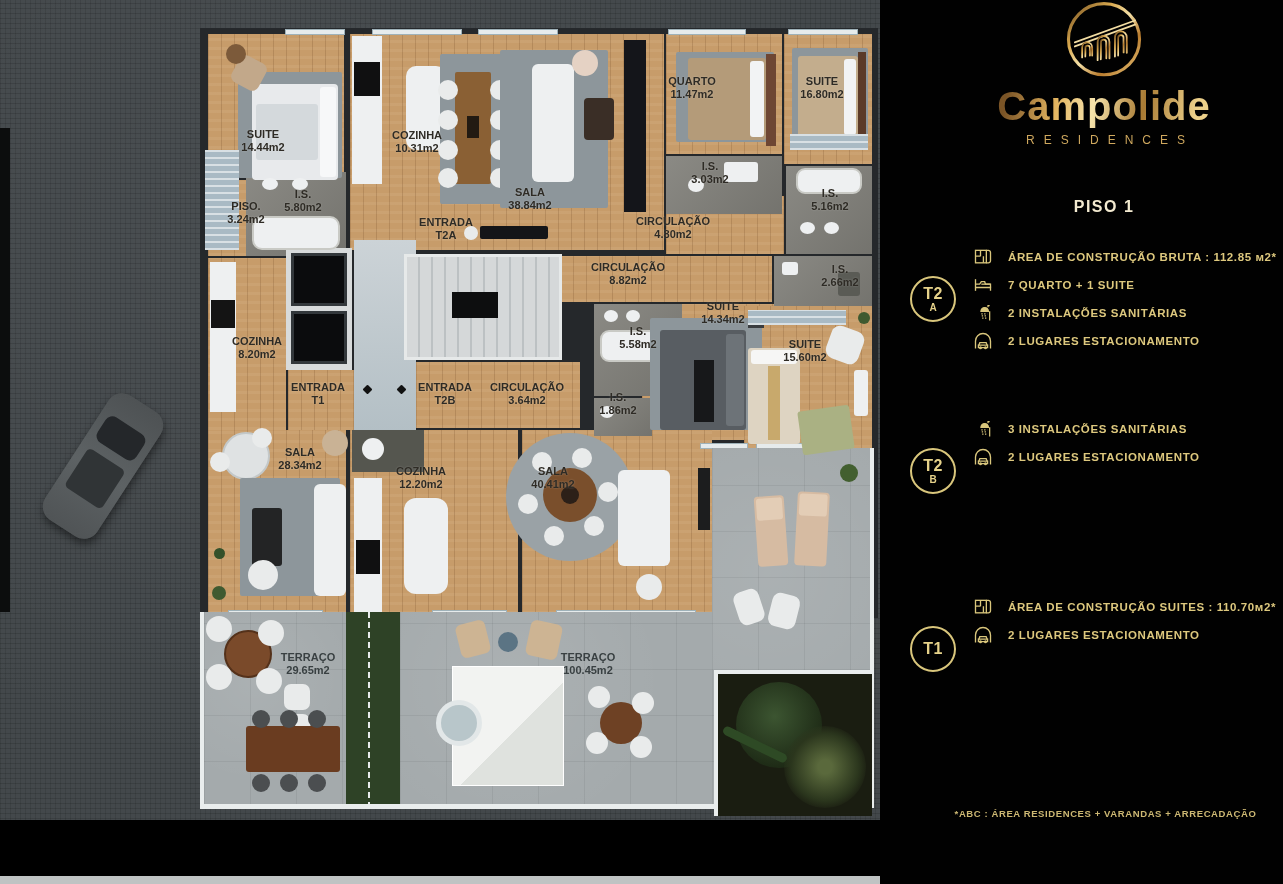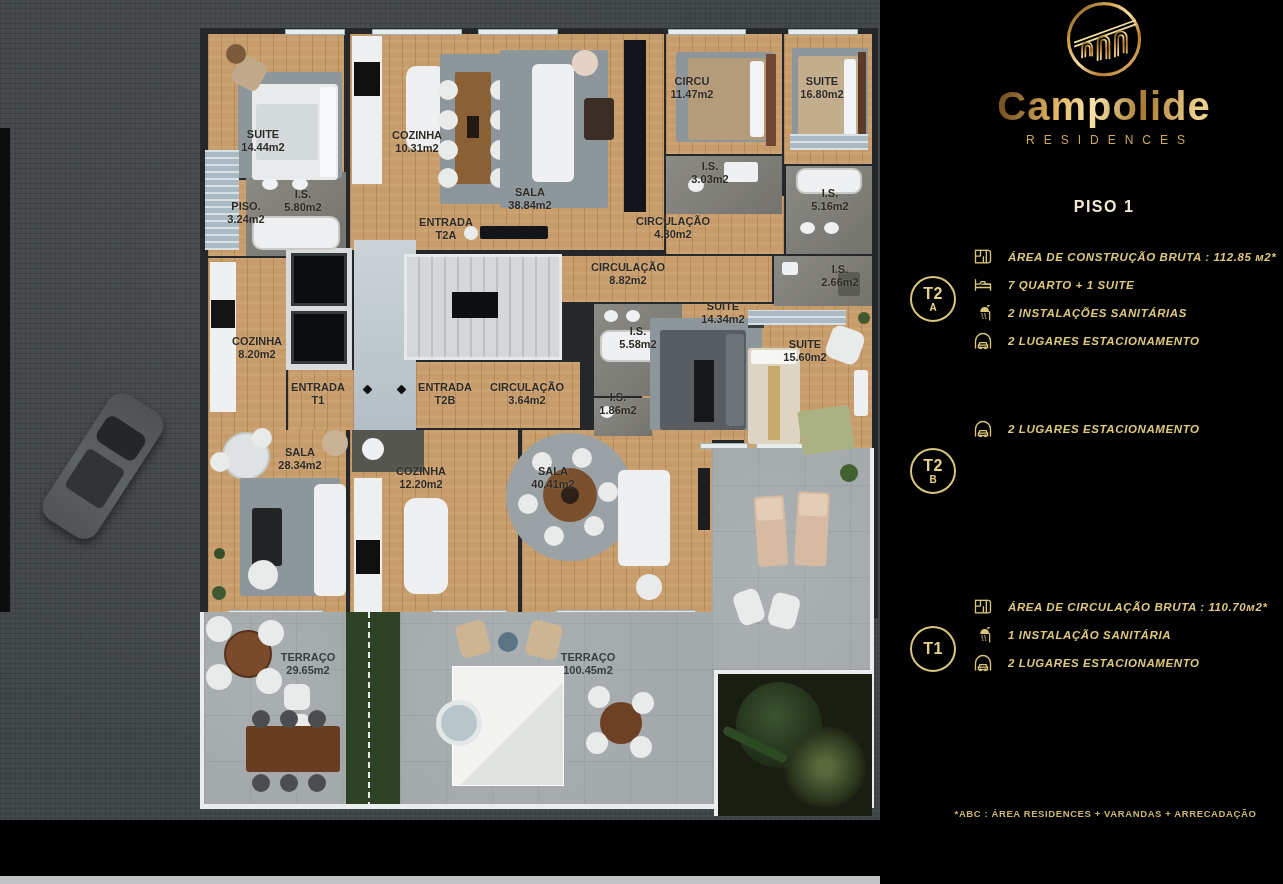--- a/index.html
+++ b/index.html
@@ -54,21 +54,21 @@
   .floor-title{position:absolute;left:224px;top:198px;transform:translateX(-50%);
       font-size:16px;font-weight:700;letter-spacing:1.5px;color:#f3ead0;}
   .unit{position:absolute;left:0;width:403px;height:120px;}
   .badge{position:absolute;left:30px;width:42px;height:42px;border:2.5px solid #d9c67c;border-radius:50%;
       display:flex;flex-direction:column;align-items:center;justify-content:center;color:#e6d28a;}
   .badge-main{font-size:16px;font-weight:700;line-height:1;letter-spacing:.5px;}
   .badge-sub{font-size:10px;font-weight:700;line-height:1;margin-top:1px;}
   .rows{position:absolute;left:92px;top:3px;display:flex;flex-direction:column;}
   .row{display:flex;align-items:center;height:28px;}
   .ricon{width:22px;height:22px;flex:0 0 22px;display:flex;align-items:center;justify-content:center;}
-  .rtext{margin-left:14px;font-size:11.5px;font-weight:700;letter-spacing:.6px;color:#ddc87e;white-space:nowrap;font-style:italic;}
+  .rtext{margin-left:14px;font-size:11.5px;font-weight:700;letter-spacing:.6px;color:#ddc87e;white-space:nowrap;}
   .footnote{position:absolute;left:58px;top:808px;width:335px;text-align:center;
       font-size:9.5px;font-weight:700;letter-spacing:.6px;color:#cdb873;}
   svg{display:block;}
 </style>
 </head>
 <body>
 
 <div id="stage">
 
   <div class="abs street"></div>
@@ -312,21 +312,21 @@
     </div>
   <div class="lbl" style="left:530px;top:199px">
       <span>SALA</span>
       <span>38.84m2</span>
     </div>
   <div class="lbl" style="left:446px;top:229px">
       <span>ENTRADA</span>
       <span>T2A</span>
     </div>
   <div class="lbl" style="left:692px;top:88px">
-      <span>CIRCU</span>
+      <span>QUARTO</span>
       <span>11.47m2</span>
     </div>
   <div class="lbl" style="left:710px;top:173px">
       <span>I.S.</span>
       <span>3.03m2</span>
     </div>
   <div class="lbl" style="left:673px;top:228px">
       <span>CIRCULAÇÃO</span>
       <span>4.80m2</span>
     </div>
@@ -483,20 +483,31 @@
     </section>
 
     <section class="unit" style="top:412px;">
       <div class="badge" style="top:36px;">
         <span class="badge-main">T2</span>
         <span class="badge-sub">B</span>
       </div>
       <div class="rows">
         <div class="row">
           <span class="ricon">
+            <svg width="20" height="20" viewBox="0 0 24 24" fill="none" stroke="#d9c67c" stroke-width="1.5">
+                <path d="M18 5V3h2"></path>
+                <path d="M9.5 10a4.5 4.5 0 0 1 9 0z" fill="#d9c67c"></path>
+                <path d="M20 10v11"></path>
+                <path d="M10 13h7M10.5 15.5h6M11 18h5" stroke-dasharray="1.6 1.8"></path>
+              </svg>
+          </span>
+          <span class="rtext">3 INSTALAÇÕES SANITÁRIAS</span>
+        </div>
+        <div class="row">
+          <span class="ricon">
             <svg width="20" height="20" viewBox="0 0 24 24" fill="none" stroke="#d9c67c" stroke-width="1.6">
                 <path d="M3 21v-9a9 9 0 0 1 18 0v9"></path>
                 <path d="M7 17l1.2-3h7.6l1.2 3"></path>
                 <path d="M6.5 17h11v3h-11z"></path>
                 <circle cx="9" cy="20" r="1"></circle>
                 <circle cx="15" cy="20" r="1"></circle>
               </svg>
           </span>
           <span class="rtext">2 LUGARES ESTACIONAMENTO</span>
         </div>
@@ -510,32 +521,21 @@
       </div>
       <div class="rows">
         <div class="row">
           <span class="ricon">
             <svg width="20" height="20" viewBox="0 0 24 24" fill="none" stroke="#d9c67c" stroke-width="1.6">
                 <rect x="3" y="4" width="13" height="15"></rect>
                 <path d="M3 11h6M9 4v7M12.5 11v8"></path>
                 <path d="M16 4h2.5a2.5 2.5 0 0 1 2.5 2.5v10a2.5 2.5 0 0 1-2.5 2.5H16"></path>
               </svg>
           </span>
-          <span class="rtext">ÁREA DE CIRCULAÇÃO BRUTA :  110.70м2*</span>
-        </div>
-        <div class="row">
-          <span class="ricon">
-            <svg width="20" height="20" viewBox="0 0 24 24" fill="none" stroke="#d9c67c" stroke-width="1.5">
-                <path d="M18 5V3h2"></path>
-                <path d="M9.5 10a4.5 4.5 0 0 1 9 0z" fill="#d9c67c"></path>
-                <path d="M20 10v11"></path>
-                <path d="M10 13h7M10.5 15.5h6M11 18h5" stroke-dasharray="1.6 1.8"></path>
-              </svg>
-          </span>
-          <span class="rtext">1 INSTALAÇÃO SANITÁRIA</span>
+          <span class="rtext">ÁREA DE CONSTRUÇÃO SUITES :  110.70м2*</span>
         </div>
         <div class="row">
           <span class="ricon">
             <svg width="20" height="20" viewBox="0 0 24 24" fill="none" stroke="#d9c67c" stroke-width="1.6">
                 <path d="M3 21v-9a9 9 0 0 1 18 0v9"></path>
                 <path d="M7 17l1.2-3h7.6l1.2 3"></path>
                 <path d="M6.5 17h11v3h-11z"></path>
                 <circle cx="9" cy="20" r="1"></circle>
                 <circle cx="15" cy="20" r="1"></circle>
               </svg>

